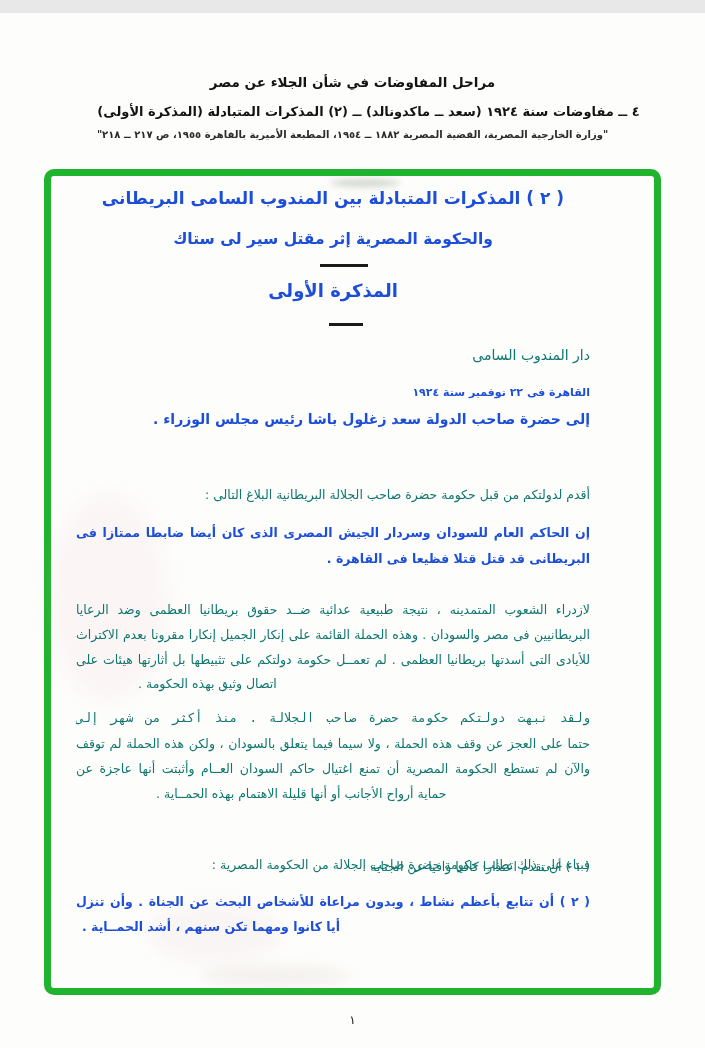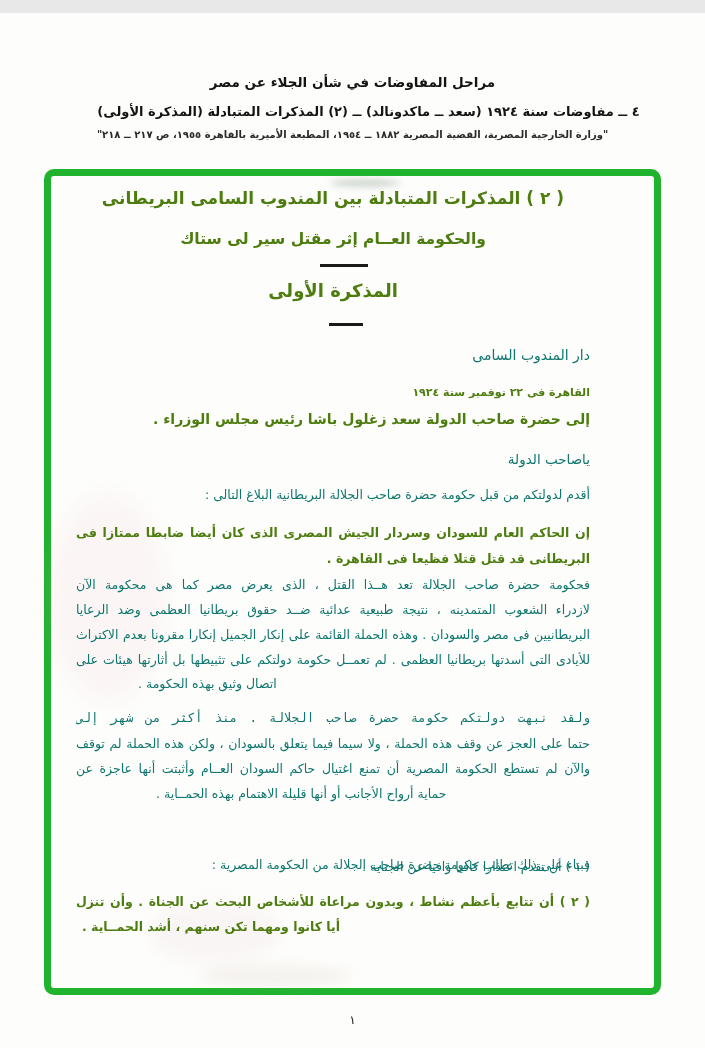--- a/index.html
+++ b/index.html
@@ -20,21 +20,21 @@
     background:transparent;
   }
   
   .tl{
     position:absolute;left:76px;width:514px;height:26px;overflow:hidden;
     font-size:12.5px;line-height:24px;direction:rtl;color:#0f766e;
   }
   .j{text-align:justify;text-align-last:justify;}
   .r{text-align:right;}
   .l{text-align:left;}
-  .b{font-weight:bold;color:#4d7c0f;}
+  .b{font-weight:bold;color:#1d4ed8;}
   .ctr{text-align:center;}
   .title1{top:170px;font-size:17px;height:32px;line-height:30px;}
   .title2{top:212px;font-size:15.5px;height:30px;line-height:28px;}
   .memo-head{top:262px;font-size:18px;height:34px;line-height:32px;}
   .rule{position:absolute;background:#1a1a1a;}
   .rule1{left:320px;top:251px;width:48px;height:3px;}
   .rule2{left:329px;top:310px;width:34px;height:2.5px;}
   .sender{top:330px;font-size:14px;}
   .dateline{top:368px;font-size:11px;}
   .addressee{top:394px;font-size:14px;}
@@ -58,35 +58,33 @@
   <div class="hdr-line h3">"وزارة الخارجية المصرية، القضية المصرية ١٨٨٢ ــ ١٩٥٤، المطبعة الأميرية بالقاهرة ١٩٥٥، ص ٢١٧ ــ ٢١٨"</div>
 
   <div class="greenbox"></div>
 
   <div class="smudge sm1"></div>
   <div class="smudge sm2"></div>
   <div class="smudge sm3"></div>
   <div class="smudge sm4"></div>
 
   <div class="tl ctr b title1">( ٢ ) المذكرات المتبادلة بين المندوب السامى البريطانى</div>
-  <div class="tl ctr b title2">والحكومة العــام إثر مقتل سير لى ستاك</div>
+  <div class="tl ctr b title2">والحكومة المصرية إثر مقتل سير لى ستاك</div>
   <div class="rule rule1"></div>
   <div class="tl ctr b memo-head">المذكرة الأولى</div>
   <div class="rule rule2"></div>
 
   <div class="tl r sender">دار المندوب السامى</div>
   <div class="tl r b dateline">القاهرة فى ٢٢ نوفمبر سنة ١٩٢٤</div>
   <div class="tl r b addressee">إلى حضرة صاحب الدولة سعد زغلول باشا رئيس مجلس الوزراء .</div>
-  <div class="tl r salutation">ياصاحب الدولة</div>
   <div class="tl r intro">أقدم لدولتكم من قبل حكومة حضرة صاحب الجلالة البريطانية البلاغ التالى :</div>
 
   <div class="tl j b" style="top:508px;padding-right:12px;">إن الحاكم العام للسودان وسردار الجيش المصرى الذى كان أيضا ضابطا ممتازا فى الجيش</div>
   <div class="tl r b" style="top:534px;">البريطانى قد قتل قتلا فظيعا فى القاهرة .</div>
 
-  <div class="tl j" style="top:560px;padding-right:10px;">فحكومة حضرة صاحب الجلالة تعد هــذا القتل ، الذى يعرض مصر كما هى محكومة الآن</div>
   <div class="tl j" style="top:585px;">لازدراء الشعوب المتمدينه ، نتيجة طبيعية عدائية ضــد حقوق بريطانيا العظمى وضد الرعايا</div>
   <div class="tl j" style="top:610px;">البريطانيين فى مصر والسودان . وهذه الحملة القائمة على إنكار الجميل إنكارا مقرونا بعدم الاكتراث</div>
   <div class="tl j" style="top:635px;">للأيادى التى أسدتها بريطانيا العظمى . لم تعمــل حكومة دولتكم على تثبيطها بل أثارتها هيئات على</div>
   <div class="tl l" style="top:659px;padding-left:62px;">اتصال وثيق بهذه الحكومة .</div>
 
   <div class="tl j" style="top:694px;padding-right:12px;font-family:Liberation Mono, monospace;">ولقد نبهت دولتكم حكومة حضرة صاحب الجلالة . منذ أكثر من شهر إلى العواقب التى تترتب</div>
   <div class="tl j" style="top:719px;">حتما على العجز عن وقف هذه الحملة ، ولا سيما فيما يتعلق بالسودان ، ولكن هذه الحملة لم توقف</div>
   <div class="tl j" style="top:744px;">والآن لم تستطع الحكومة المصرية أن تمنع اغتيال حاكم السودان العــام وأثبتت أنها عاجزة عن</div>
   <div class="tl l" style="top:769px;padding-left:80px;">حماية أرواح الأجانب أو أنها قليلة الاهتمام بهذه الحمــاية .</div>
 

